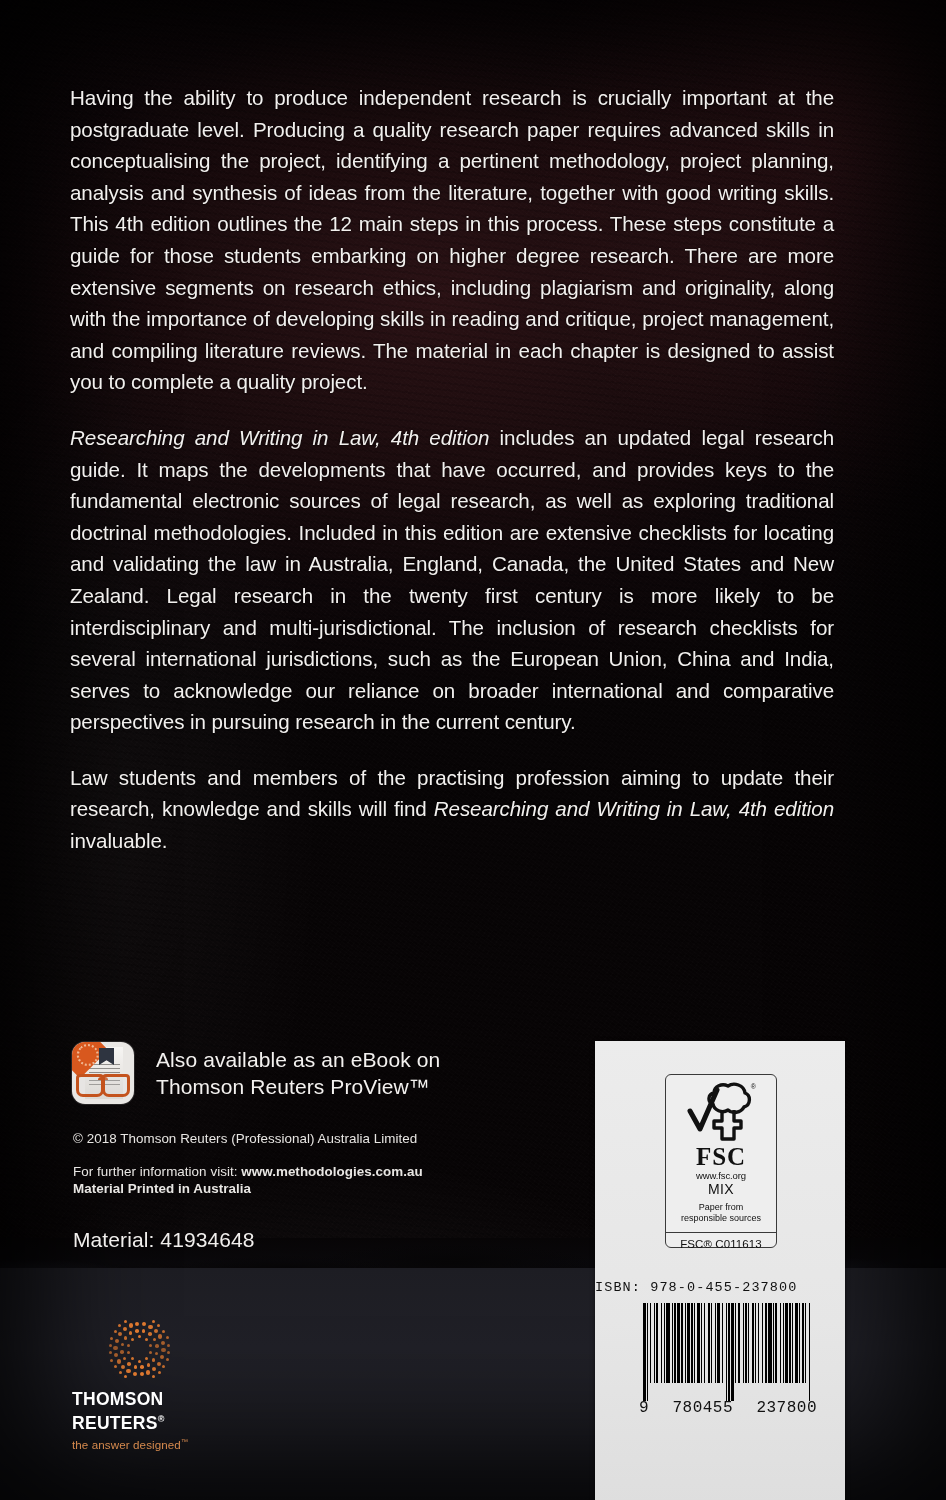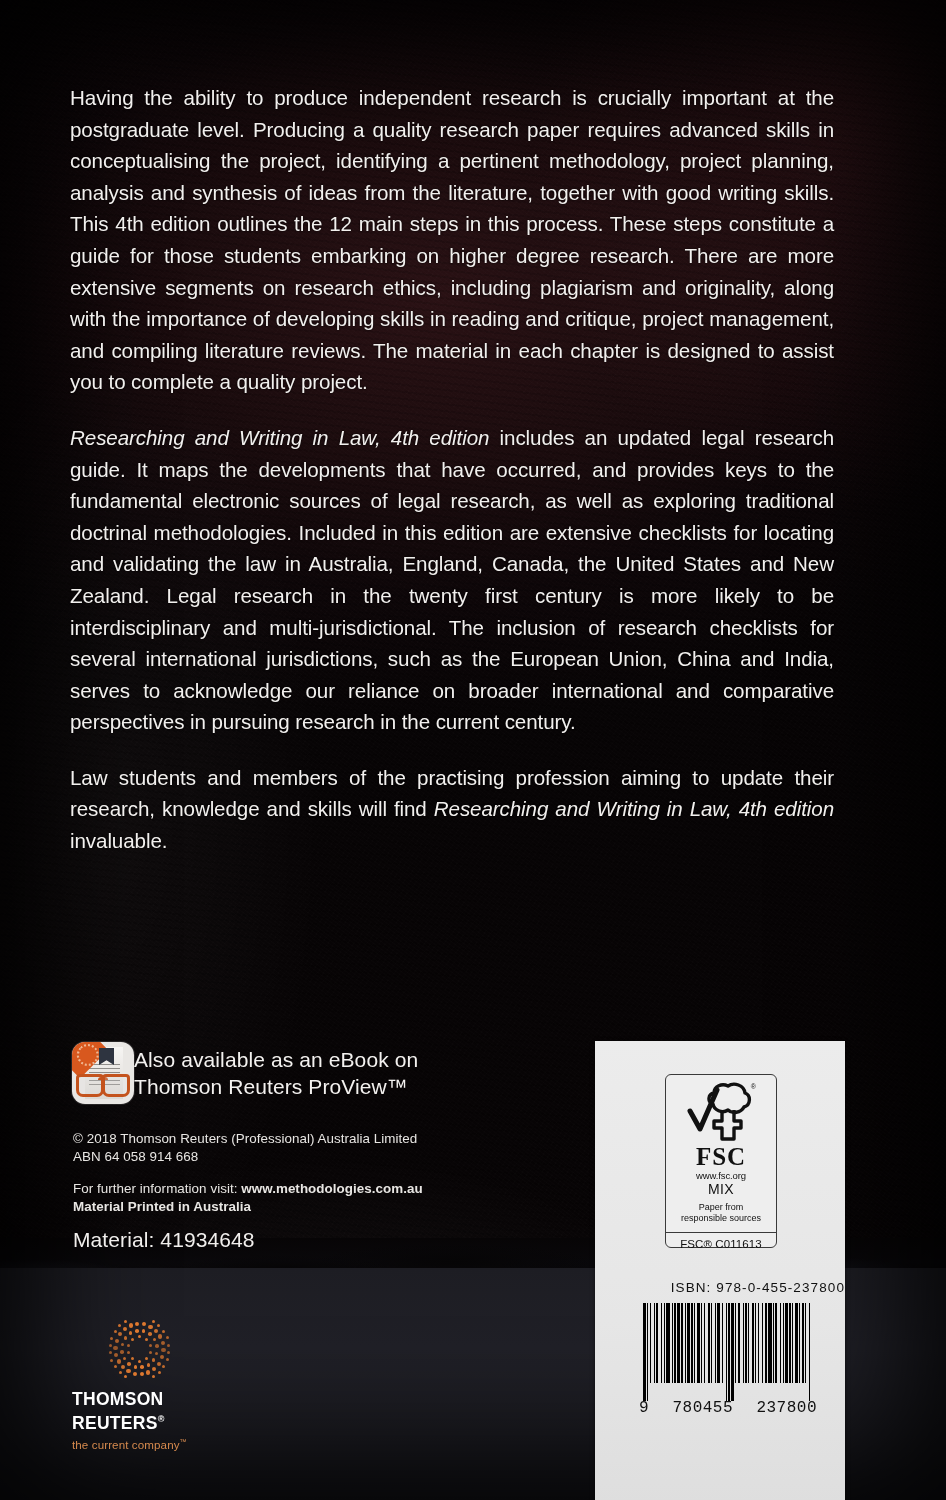--- a/index.html
+++ b/index.html
@@ -95,20 +95,21 @@
   .para em, .para .ital {
   }
 
   
   .ebook-row {
     position: absolute;
     left: 72px;
     top: 1042px;
     display: flex;
     align-items: center;
+    gap: 22px;
   }
   .proview-icon {
     position: relative;
     width: 62px;
     height: 62px;
     border-radius: 13px;
     background: #e9e7e4;
     overflow: hidden;
     flex: 0 0 auto;
     box-shadow: 0 0 0 1px rgba(255,255,255,0.12);
@@ -284,22 +285,22 @@
     margin-top: 8px;
     border-top: 1.3px solid #3a3a3a;
     padding-top: 5px;
     letter-spacing: 0.1px;
   }
 
   .isbn-text {
     position: absolute;
     left: 0; right: 0;
     top: 239px;
-    text-align: right;
-    font-family: Liberation Sans, sans-serif;
+    text-align: left;
+    font-family: Liberation Mono, monospace;
     font-size: 13.5px;
     letter-spacing: 1.1px;
     color: #111;
   }
   .barcode-wrap {
     position: absolute;
     left: 48px;
     top: 262px;
     width: 170px;
     height: 98px;
@@ -360,21 +361,20 @@
       </div>
     </div>
     <div class="ebook-text">
       <div>Also available as an eBook on</div>
       <div>Thomson Reuters ProView™</div>
     </div>
   </div>
 
   <div class="fineprint">
     <div>© 2018 Thomson Reuters (Professional) Australia Limited</div>
-    <div>ABN 64 058 914 668</div>
     <div class="gap"></div>
     <div><span>For further information visit: </span><b>www.methodologies.com.au</b></div>
     <div><b>Material Printed in Australia</b></div>
   </div>
 
   <div class="material">Material: 41934648</div>
 
   <div class="tr-logo">
     <div class="tr-dots" id="tr-dots">
         <i style="width: 3px; height: 3px; left: 29.5px; top: 17.425px; opacity: 1;"></i>
@@ -443,21 +443,21 @@
         <i style="width: 3px; height: 3px; left: 1.86524px; top: 18.6606px; opacity: 0.74;"></i>
         <i style="width: 3px; height: 3px; left: 5.13877px; top: 12.0314px; opacity: 0.83;"></i>
         <i style="width: 3px; height: 3px; left: 9.8281px; top: 6.41752px; opacity: 0.9;"></i>
         <i style="width: 3px; height: 3px; left: 15.6607px; top: 2.14507px; opacity: 0.95;"></i>
         <i style="width: 3px; height: 3px; left: 43.079px; top: 2.00161px; opacity: 0.96;"></i>
       </div>
     <div class="tr-name">
       <div>THOMSON</div>
       <div><span>REUTERS</span><sup>®</sup></div>
     </div>
-    <div class="tr-tagline"><span>the current company</span><sup>™</sup></div>
+    <div class="tr-tagline"><span>the answer designed</span><sup>™</sup></div>
   </div>
 
   <div class="white-panel">
 
     <div class="fsc-box">
       <div class="fsc-tree">
         <svg viewBox="0 0 74 62" width="74" height="62" aria-hidden="true">
           <path d="M30 12 C30 5, 38 2, 44 5 C50 1, 60 4, 61 12 C67 14, 67 24, 60 26 C57 32, 48 33, 44 29 C38 33, 30 29, 29 23 C23 21, 24 13, 30 12 Z" fill="none" stroke="#111" stroke-width="3.4" stroke-linejoin="round"></path>
           <path d="M38 29 L38 40 L30 40 L30 47 L38 47 L38 58 L50 58 L50 47 L57 47 L57 40 L50 40 L50 29" fill="none" stroke="#111" stroke-width="3.4" stroke-linejoin="round"></path>
           <path d="M6 30 L16 48 L33 9" fill="none" stroke="#111" stroke-width="5" stroke-linecap="round" stroke-linejoin="round"></path>

